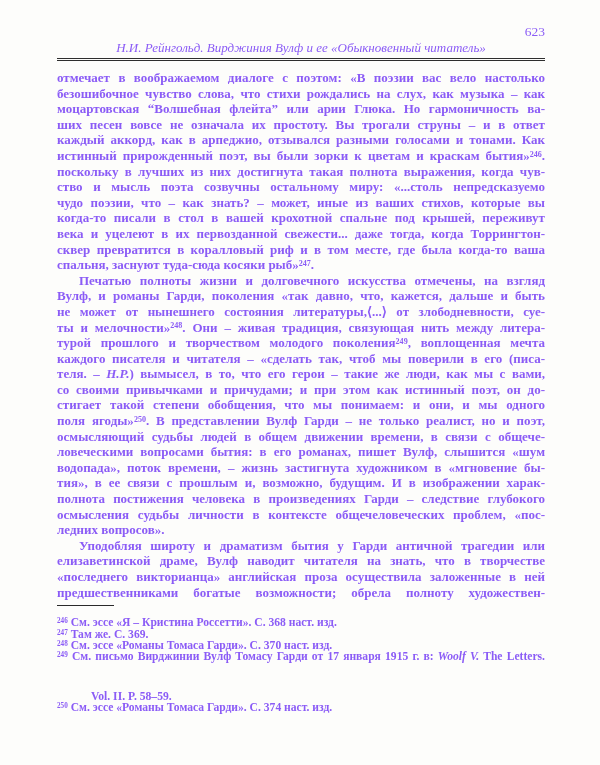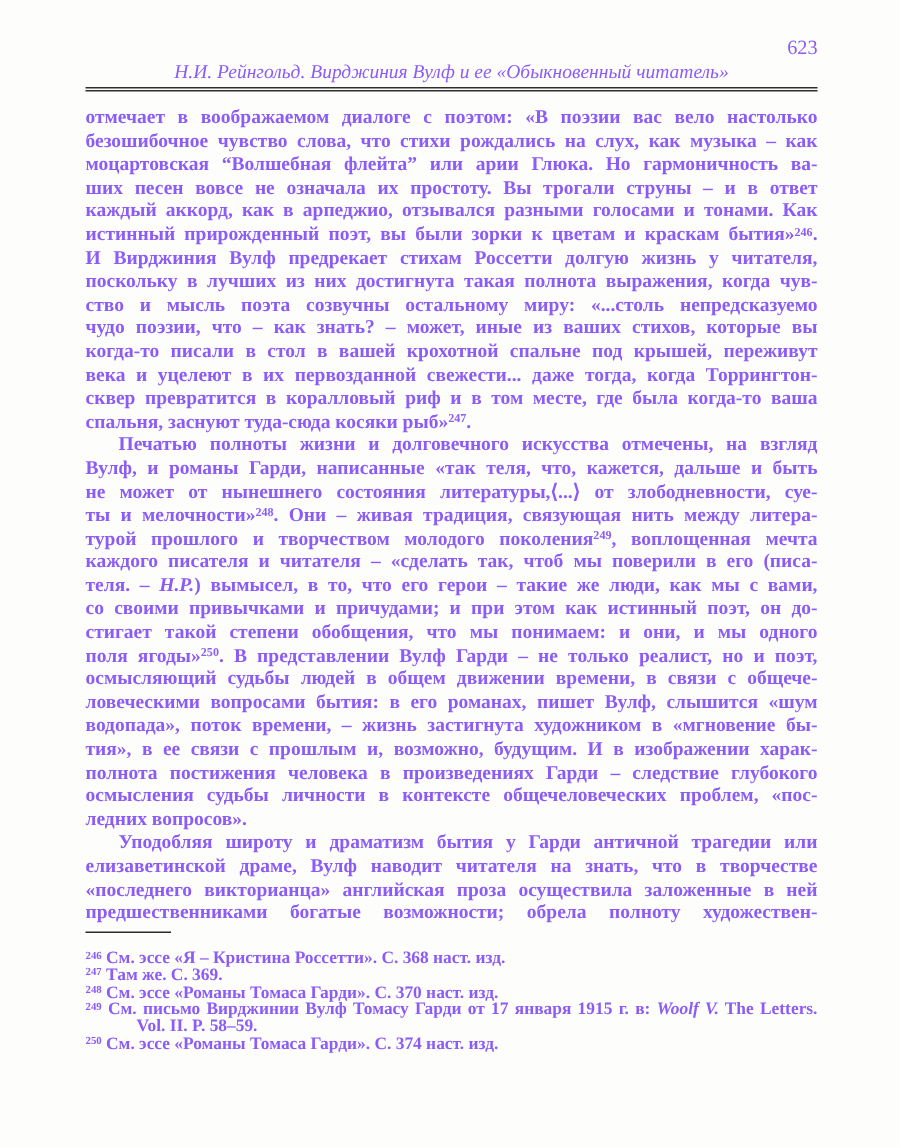--- a/index.html
+++ b/index.html
@@ -39,21 +39,21 @@
     line-height: 15.6px;
   }
   .para { margin: 0; font-weight: bold; }
   .line {
     text-align: justify;
     text-align-last: justify;
     white-space: normal;
   }
   .line.last { text-align-last: left; }
   .line.indent { text-indent: 22px; }
-  .line.cont { padding-left: 34px; }
+  .line.cont { padding-left: 34px; margin-top: 28px; }
   .it { font-style: italic; }
   sup.sup {
     font-size: 0.62em;
     vertical-align: baseline;
     position: relative;
     top: -0.42em;
     line-height: 0;
   }
   .footnote-rule {
     margin-top: 5px;
@@ -79,32 +79,31 @@
   <div class="header-rule"></div>
 
   <div class="body-text">
       <div class="para">
         <div class="line"><span>отмечает в воображаемом диалоге с поэтом: «В поэзии вас вело настолько</span></div>
         <div class="line"><span>безошибочное чувство слова, что стихи рождались на слух, как музыка – как</span></div>
         <div class="line"><span>моцартовская “Волшебная флейта” или арии Глюка. Но гармоничность ва-</span></div>
         <div class="line"><span>ших песен вовсе не означала их простоту. Вы трогали струны – и в ответ</span></div>
         <div class="line"><span>каждый аккорд, как в арпеджио, отзывался разными голосами и тонами. Как</span></div>
         <div class="line"><span>истинный прирожденный поэт, вы были зорки к цветам и краскам бытия»</span><sup class="sup">246</sup><span>.</span></div>
-        <div class="line"><span>И Вирджиния Вулф предрекает стихам Россетти долгую жизнь у читателя,</span></div>
         <div class="line"><span>поскольку в лучших из них достигнута такая полнота выражения, когда чув-</span></div>
         <div class="line"><span>ство и мысль поэта созвучны остальному миру: «...столь непредсказуемо</span></div>
         <div class="line"><span>чудо поэзии, что – как знать? – может, иные из ваших стихов, которые вы</span></div>
         <div class="line"><span>когда-то писали в стол в вашей крохотной спальне под крышей, переживут</span></div>
         <div class="line"><span>века и уцелеют в их первозданной свежести... даже тогда, когда Торрингтон-</span></div>
         <div class="line"><span>сквер превратится в коралловый риф и в том месте, где была когда-то ваша</span></div>
         <div class="line last"><span>спальня, заснуют туда-сюда косяки рыб»</span><sup class="sup">247</sup><span>.</span></div>
       </div>
       <div class="para">
         <div class="line indent"><span>Печатью полноты жизни и долговечного искусства отмечены, на взгляд</span></div>
-        <div class="line"><span>Вулф, и романы Гарди, написанные «так теля, что, кажется, дальше и быть</span></div>
+        <div class="line"><span>Вулф, и романы Гарди, поколения «так давно, что, кажется, дальше и быть</span></div>
         <div class="line"><span>не может от нынешнего состояния литературы,⟨...⟩ от злободневности, суе-</span></div>
         <div class="line"><span>ты и мелочности»</span><sup class="sup">248</sup><span>. Они – живая традиция, связующая нить между литера-</span></div>
         <div class="line"><span>турой прошлого и творчеством молодого поколения</span><sup class="sup">249</sup><span>, воплощенная мечта</span></div>
         <div class="line"><span>каждого писателя и читателя – «сделать так, чтоб мы поверили в его (писа-</span></div>
         <div class="line"><span>теля. – </span><span class="it">Н.Р.</span><span>) вымысел, в то, что его герои – такие же люди, как мы с вами,</span></div>
         <div class="line"><span>со своими привычками и причудами; и при этом как истинный поэт, он до-</span></div>
         <div class="line"><span>стигает такой степени обобщения, что мы понимаем: и они, и мы одного</span></div>
         <div class="line"><span>поля ягоды»</span><sup class="sup">250</sup><span>. В представлении Вулф Гарди – не только реалист, но и поэт,</span></div>
         <div class="line"><span>осмысляющий судьбы людей в общем движении времени, в связи с общече-</span></div>
         <div class="line"><span>ловеческими вопросами бытия: в его романах, пишет Вулф, слышится «шум</span></div>

